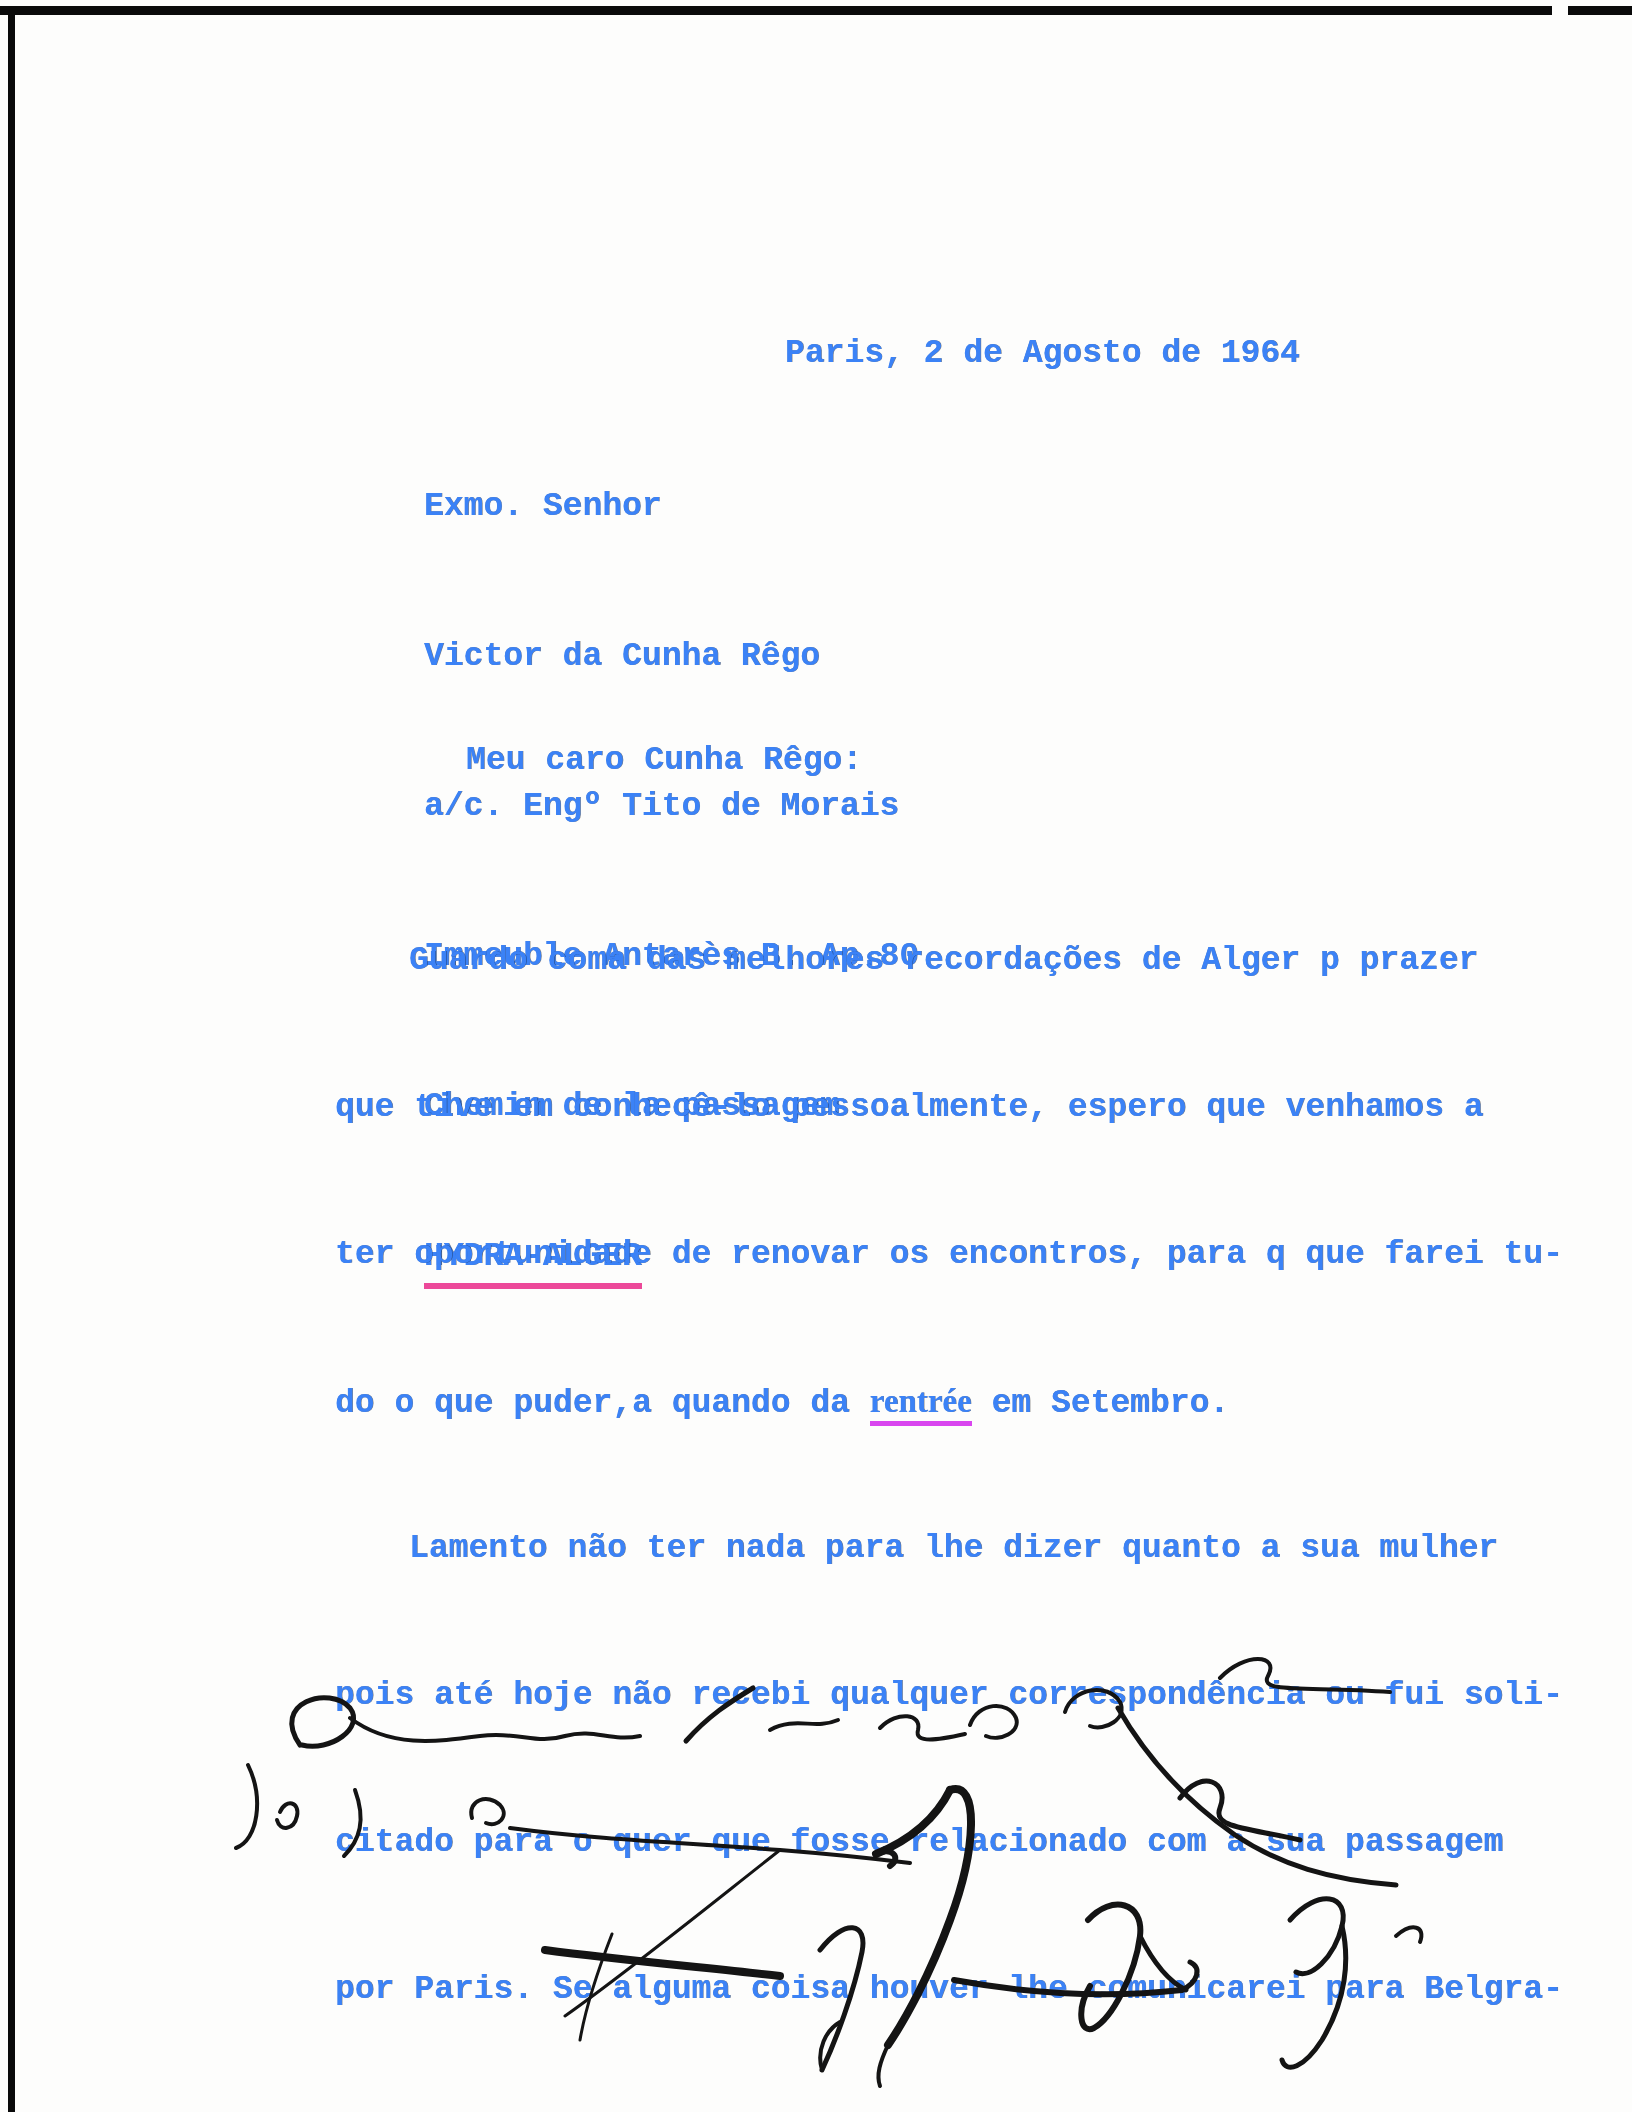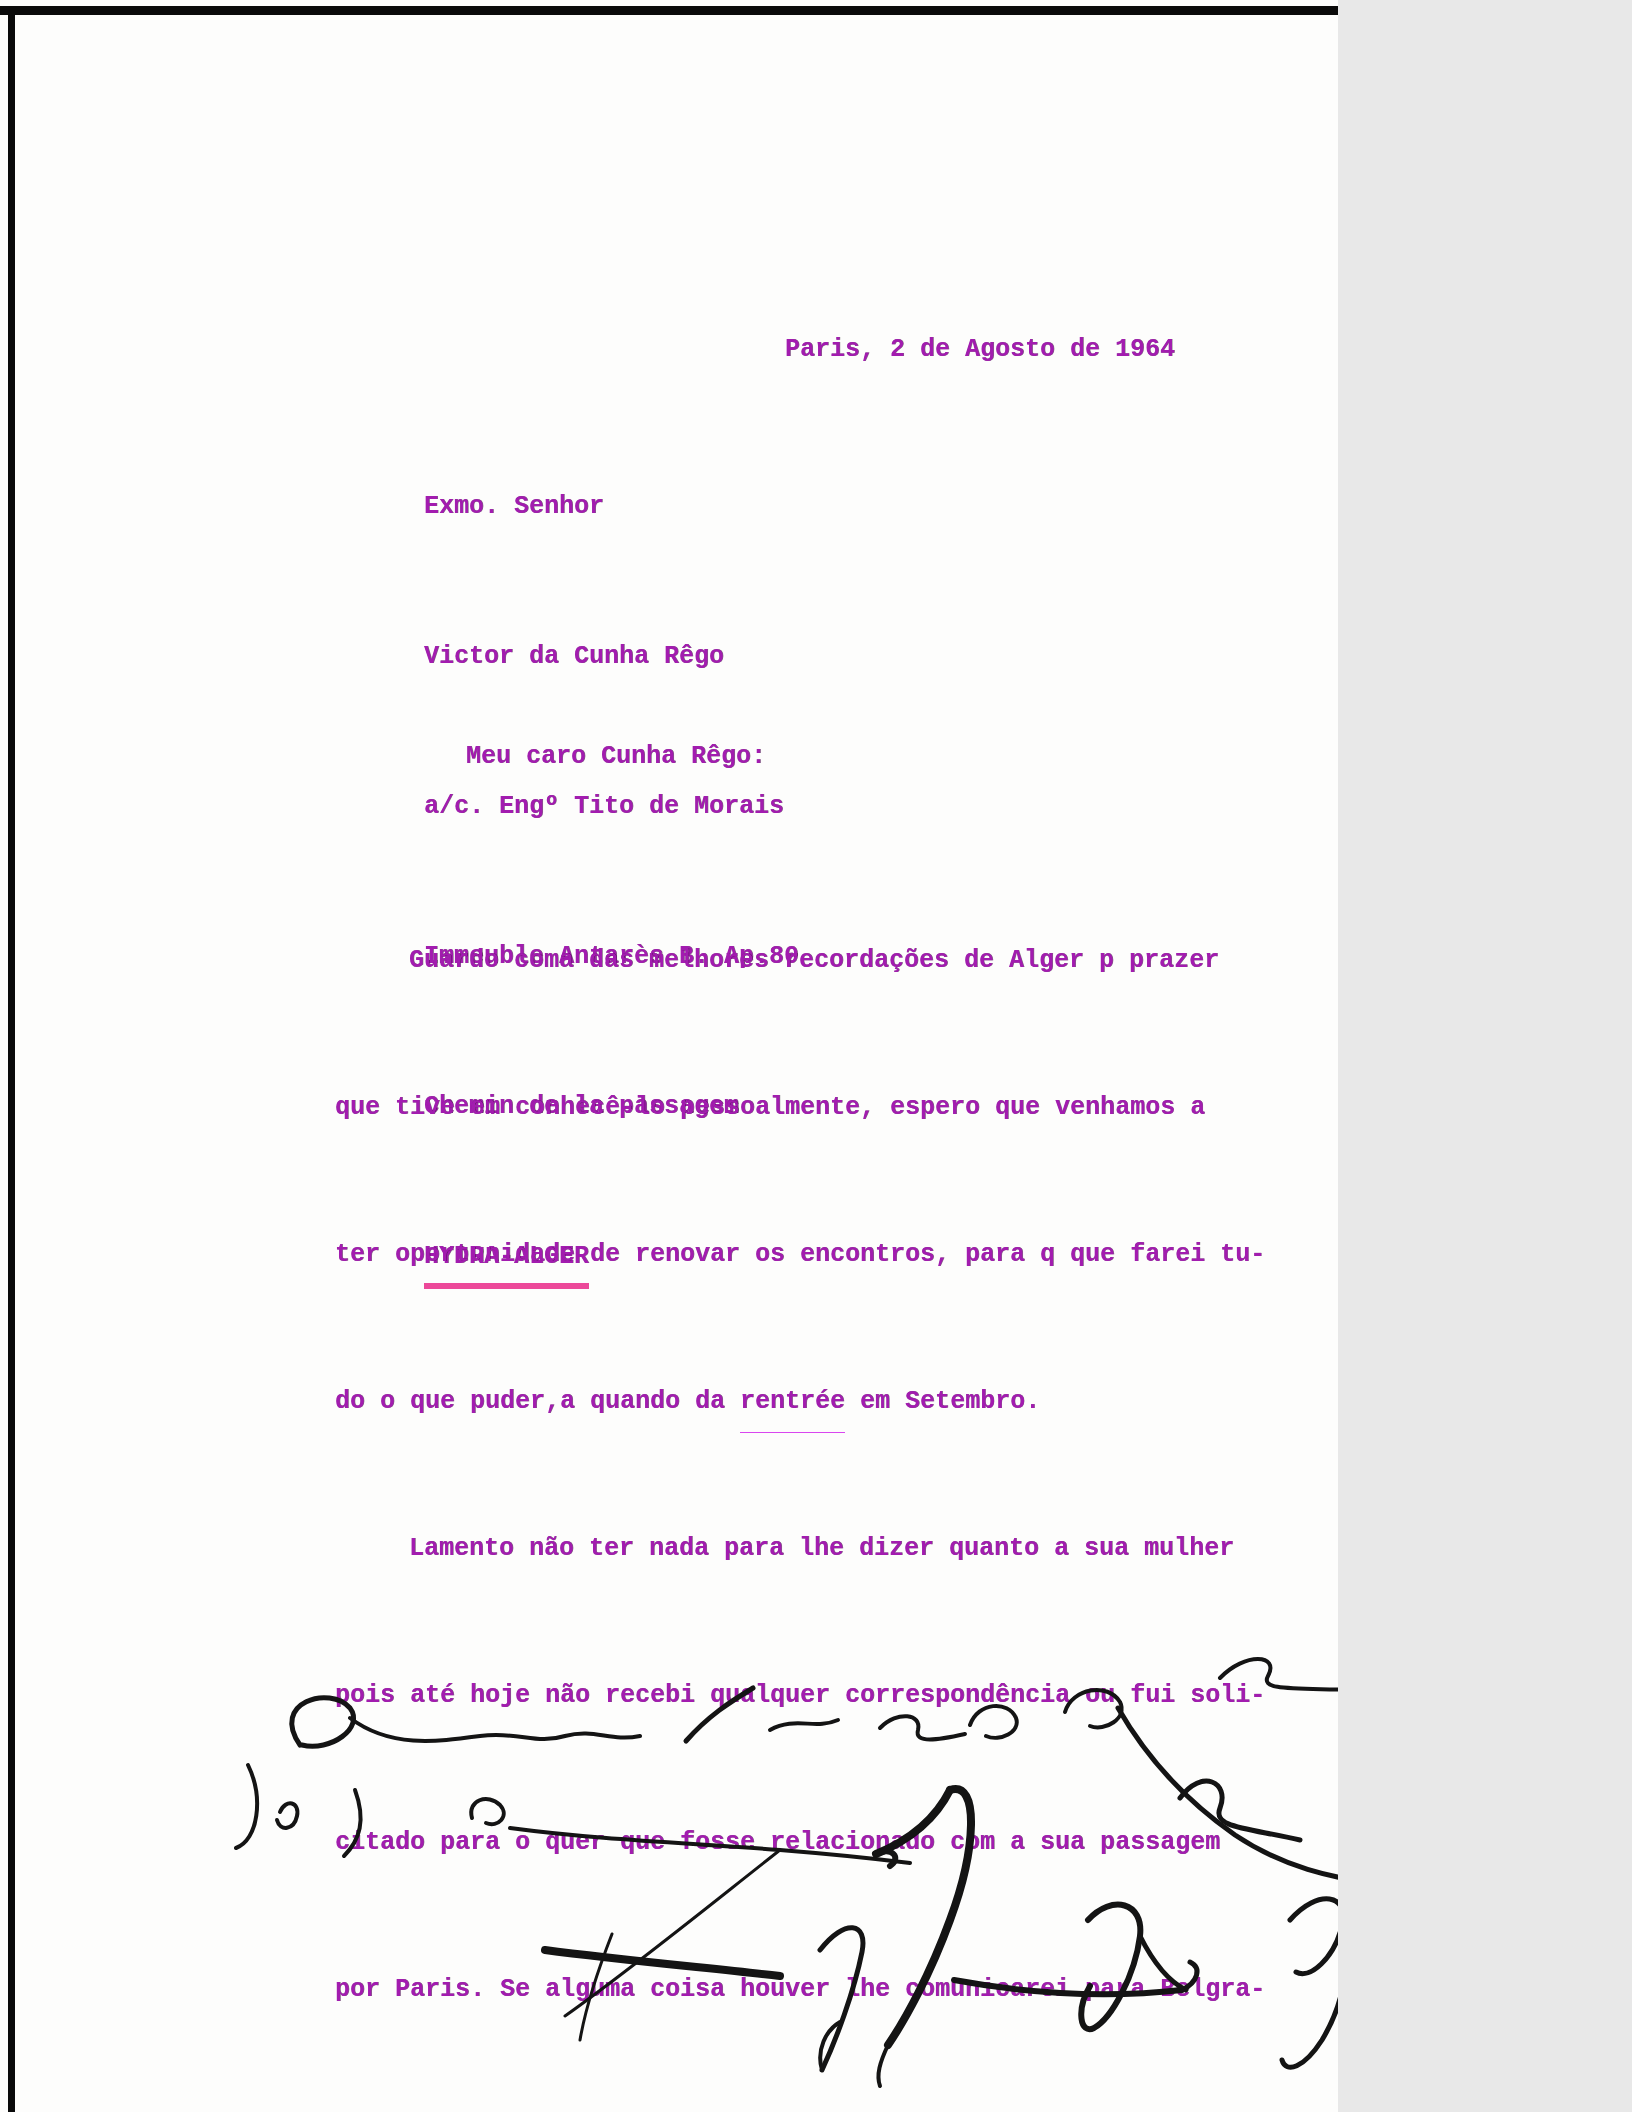--- a/index.html
+++ b/index.html
@@ -1,33 +1,33 @@
 <!DOCTYPE html>
 <html><head>
 <meta charset="utf-8">
 <style>
   html,body{margin:0;padding:0;background:#e8e8e8;}
   .page{
-    position:relative;width:1338px;height:2112px;background:#fdfdfc;
-    overflow:hidden;color:#a21caf;
+    position:relative;width:1632px;height:2112px;background:#fdfdfc;
+    overflow:hidden;color:#3b82f6;
     font-family:"Liberation Mono","DejaVu Sans Mono",monospace;
-    font-weight:bold;font-size:25px;
+    font-weight:bold;font-size:33px;
     text-shadow:0.4px 0.4px 0 rgba(10,10,10,.55);
   }
   .border-top{position:absolute;left:0;top:6px;width:1632px;height:9px;background:#0a0a0a;}
   .border-top-notch{position:absolute;left:1552px;top:6px;width:16px;height:9px;background:#fdfdfc;}
   .border-left{position:absolute;left:8px;top:6px;width:7px;height:2106px;background:#0a0a0a;}
   .date{position:absolute;left:785px;top:335px;white-space:pre;}
   .recipient{position:absolute;left:424px;top:382px;line-height:50px;white-space:pre;}
   .city{display:inline-block;border-bottom:6px solid #ec4899;padding-bottom:1px;}
   .salutation{position:absolute;left:428px;top:742px;white-space:pre;margin-left:38px;}
   .body-block{position:absolute;left:335px;top:838px;line-height:49px;white-space:pre;}
   .line{height:49px;}
   .indent{padding-left:74px;}
-  .u{border-bottom:1px solid #d946ef;padding-bottom:16px;}
+  .u{border-bottom:5px solid #d946ef;padding-bottom:2px;font-family:Liberation Serif, serif;}
   .sig{position:absolute;left:150px;top:1650px;width:1340px;height:450px;}
   .sig path{fill:none;stroke:#141414;stroke-linecap:round;stroke-linejoin:round;}
 </style>
 </head>
 <body>
 
 <div class="page">
 
   <div class="border-top"></div>
   <div class="border-top-notch"></div>

